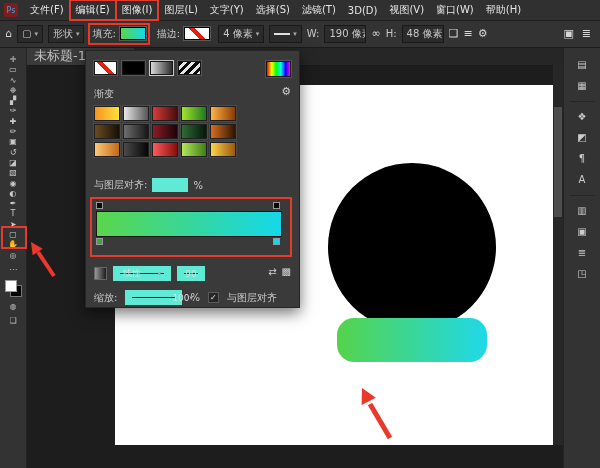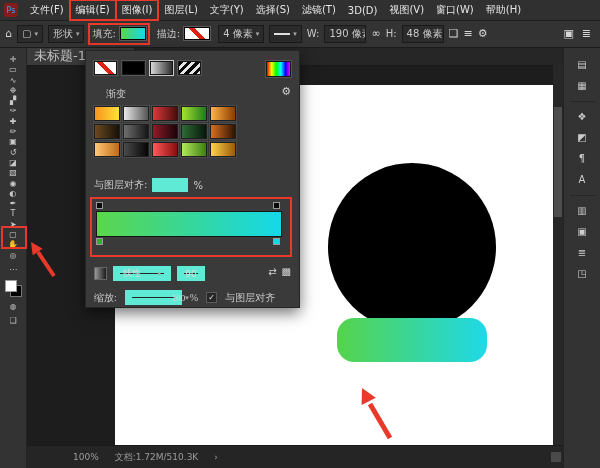--- a/index.html
+++ b/index.html
@@ -54,36 +54,36 @@
 
   
   .popup{position:absolute;left:85px;top:50px;width:213px;height:256px;background:#3a3a3a;border:1px solid #252525;box-shadow:0 5px 14px rgba(0,0,0,.55);z-index:90;font-size:10px;color:#cacaca;}
   .ftypes{position:absolute;left:8px;top:10px;display:flex;gap:5px;}
   .ft{width:23px;height:14px;border:1px solid #161616;box-shadow:0 0 0 1px #555;box-sizing:border-box;}
   .ft-none{background:linear-gradient(45deg,transparent 42%,#dd2211 42%,#dd2211 58%,transparent 58%),#fff;}
   .ft-solid{background:#000;}
   .ft-grad{background:linear-gradient(90deg,#d8d8d8,#2e2e2e);box-shadow:0 0 0 1px #c8c8c8;}
   .ft-pattern{background:repeating-linear-gradient(135deg,#0a0a0a 0 3px,#e6e6e6 3px 6px);}
   .ft-picker{position:absolute;right:8px;top:10px;width:23px;height:14px;border:1px solid #161616;box-shadow:0 0 0 1px #555;background:linear-gradient(90deg,#f00,#ff0,#0f0,#0ff,#00f,#f0f);}
-  .grad-label{position:absolute;left:8px;top:36px;margin-left:12px;}
+  .grad-label{position:absolute;left:8px;top:36px;}
   .popup-gear{position:absolute;right:8px;top:34px;font-size:11px;color:#cfcfcf;}
   .presets{position:absolute;left:8px;top:55px;display:grid;grid-template-columns:repeat(5,26px);grid-auto-rows:15px;gap:3px 3px;}
   .preset{border:1px solid #1f1f1f;box-shadow:0 0 0 1px #4a4a4a;box-sizing:border-box;}
   .op-row{position:absolute;left:8px;top:127px;display:flex;align-items:center;gap:5px;}
   .field{background:#262626;border:7px solid #5eead4;height:14px;box-sizing:border-box;display:flex;align-items:center;justify-content:space-between;padding:0 3px;font-size:9px;color:#ddd;}
   .op-field{width:36px;}
   .gred-box{position:absolute;left:4px;top:146px;width:202px;height:60px;border:2px solid #e8392b;box-sizing:border-box;}
   .stop{position:absolute;width:7px;height:7px;border:1px solid #999;box-sizing:border-box;}
   .gbar{position:absolute;left:10px;top:160px;width:184px;height:24px;border:1px solid #161616;}
   .style-row{position:absolute;left:8px;top:215px;display:flex;align-items:center;gap:6px;}
   .mini-grad{width:11px;height:11px;border:1px solid #666;background:linear-gradient(90deg,#999,#1c1c1c);}
   .style-sel{width:58px;height:15px;}
   .angle-field{width:28px;height:15px;justify-content:center;}
   .style-icons{position:absolute;right:8px;top:215px;display:flex;gap:5px;font-size:10px;color:#cfcfcf;}
-  .scale-row{position:absolute;left:8px;top:239px;display:flex;align-items:center;gap:8px;font-family:Liberation Serif, serif;}
+  .scale-row{position:absolute;left:8px;top:239px;display:flex;align-items:center;gap:8px;}
   .scale-field{width:38px;height:15px;padding-left:40px;}
   .checkbox{width:11px;height:11px;background:#272727;border:1px solid #5a5a5a;font-size:8px;line-height:10px;text-align:center;color:#e8e8e8;box-sizing:border-box;}
 
   
   .arrow-svg{position:absolute;z-index:95;pointer-events:none;}
 </style>
 </head>
 <body>
 
 <div class="app">
@@ -186,26 +186,20 @@
       <div class="blob-circle" style="background: rgb(0, 0, 0);"></div>
       <div class="blob-rect" style="background: linear-gradient(90deg, rgb(85, 211, 74), rgb(31, 217, 233));"></div>
       <svg class="arrow-svg" style="left:230px;top:295px" width="52" height="64" viewBox="0 0 52 64">
         <line x1="45" y1="58" x2="25" y2="24" stroke="#e8392b" stroke-width="5"></line>
         <polygon points="17,8 30.8,17.8 16.6,25" fill="#e8392b"></polygon>
       </svg>
     </div>
     <div class="vscroll">
       <div class="vthumb"></div>
     </div>
-    <div class="statusbar">
-      <span>100%</span>
-      <span>文档:1.72M/510.3K</span>
-      <span>›</span>
-      <span class="corner-block"></span>
-    </div>
   </div>
 
   <div class="dock">
     <span class="dock-icon">▤</span>
     <span class="dock-icon">▦</span>
     <span class="dock-div"></span>
     <span class="dock-icon">❖</span>
     <span class="dock-icon">◩</span>
     <span class="dock-icon">¶</span>
     <span class="dock-icon">A</span>

